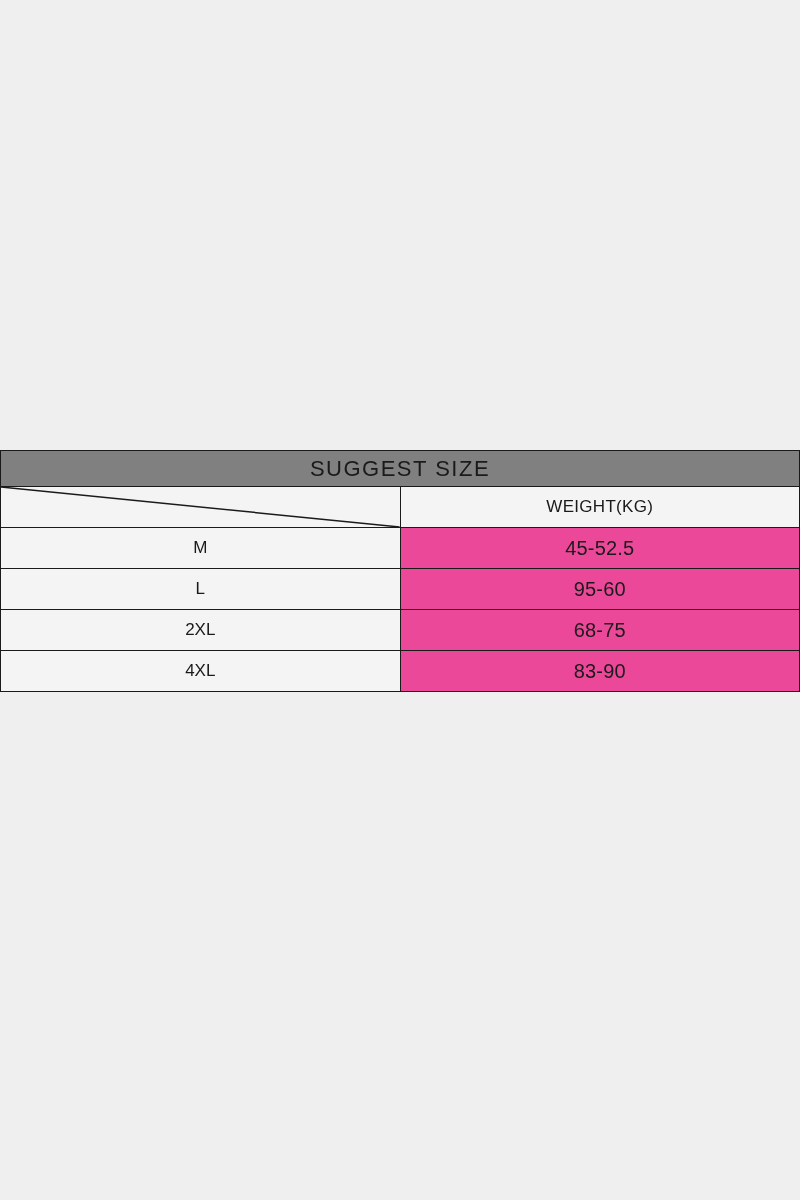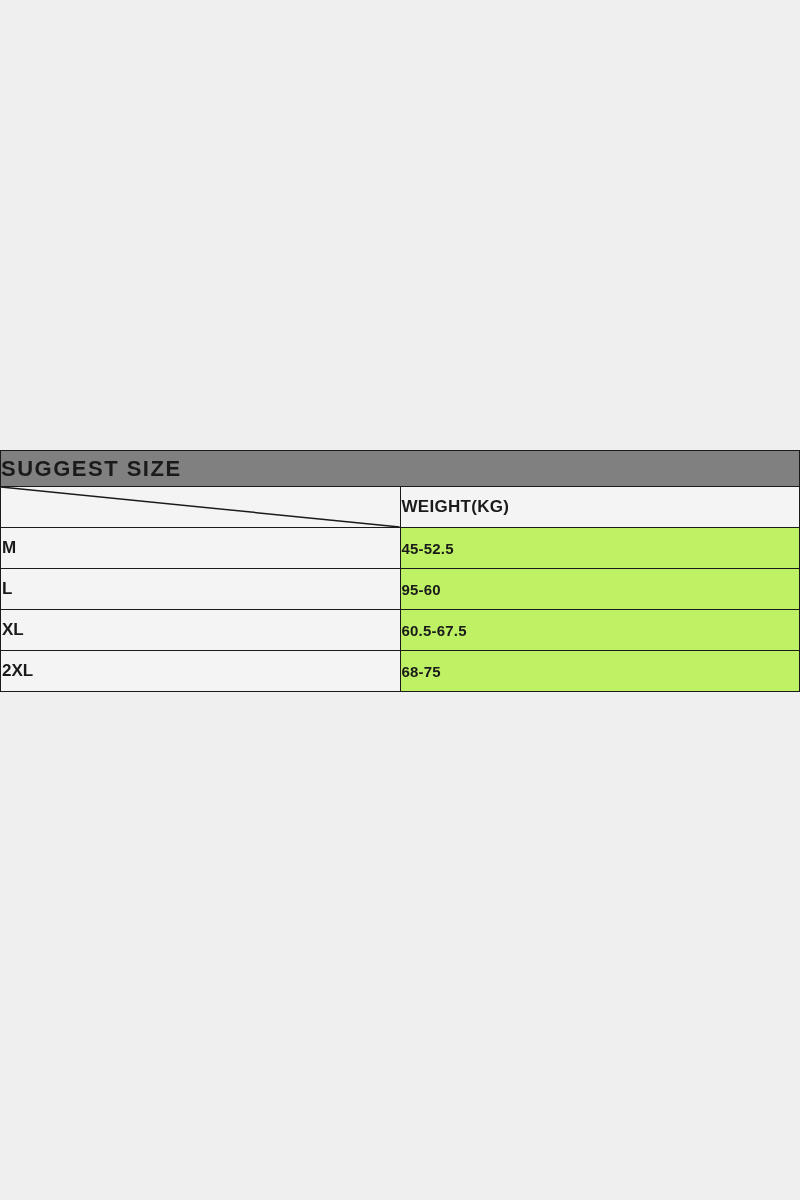--- a/index.html
+++ b/index.html
@@ -25,23 +25,23 @@
   table.size-table {
     width: 800px;
     border-collapse: collapse;
     table-layout: fixed;
     background: #f4f4f4;
   }
 
   table.size-table td,
   table.size-table th {
     border: 1px solid #1a1a1a;
-    text-align: left;
+    text-align: center;
     vertical-align: middle;
-    font-weight: bold;
+    font-weight: normal;
     color: #1a1a1a;
   }
 
   
   .title-cell {
     background: #808080;
     color: #ffffff;
     font-size: 22px;
     letter-spacing: 1.5px;
     height: 35px;
@@ -77,22 +77,22 @@
 
   .size-cell {
     width: 250px;
     height: 38px;
     font-size: 17px;
     background: #f4f4f4;
   }
 
   .weight-cell {
     height: 38px;
-    font-size: 15px;
-    background: #bef264;
+    font-size: 20px;
+    background: #ec4899;
     letter-spacing: 0.2px;
   }
 </style>
 </head>
 <body>
 
 <div class="size-table-wrap">
   <table class="size-table">
     <tbody>
       <tr>
@@ -109,22 +109,22 @@
 
       <tr>
         <td class="size-cell">M</td>
         <td class="weight-cell">45-52.5</td>
       </tr>
       <tr>
         <td class="size-cell">L</td>
         <td class="weight-cell">95-60</td>
       </tr>
       <tr>
-        <td class="size-cell">XL</td>
-        <td class="weight-cell">60.5-67.5</td>
+        <td class="size-cell">2XL</td>
+        <td class="weight-cell">68-75</td>
       </tr>
       <tr>
-        <td class="size-cell">2XL</td>
-        <td class="weight-cell">68-75</td>
+        <td class="size-cell">4XL</td>
+        <td class="weight-cell">83-90</td>
       </tr>
     </tbody>
   </table>
 </div>
 
 </body></html>

